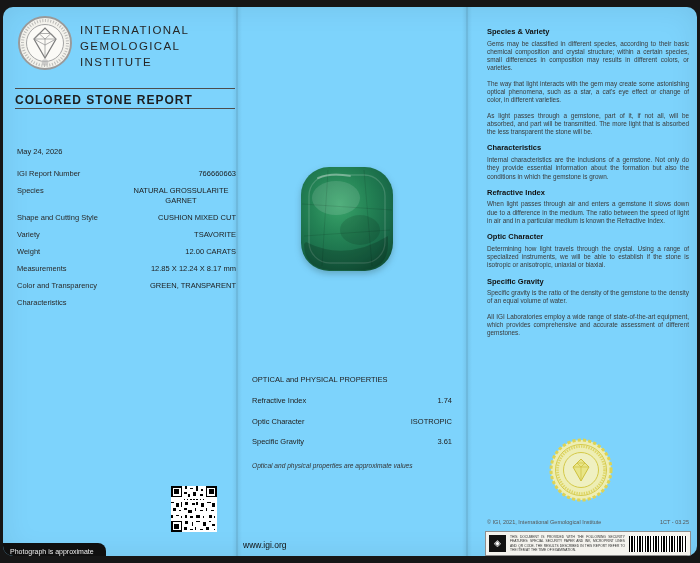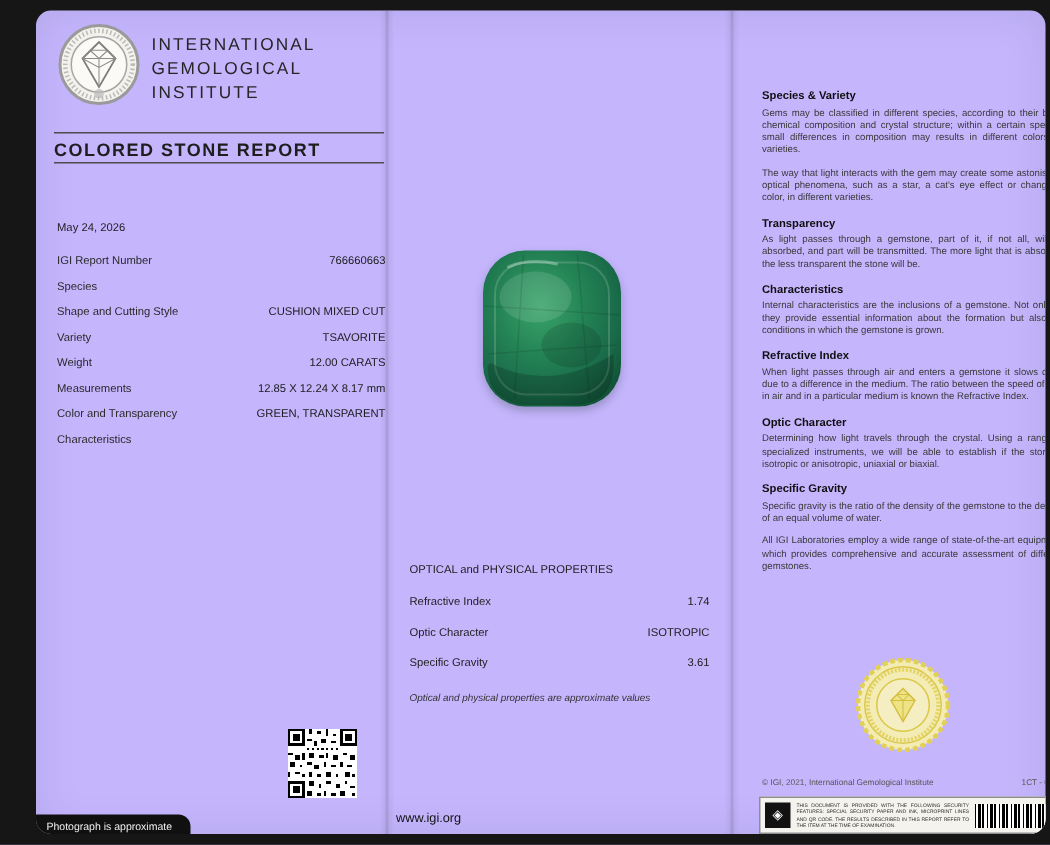--- a/index.html
+++ b/index.html
@@ -1,19 +1,19 @@
 <!DOCTYPE html>
 <html><head>
 <meta charset="utf-8">
 <style>
   html,body{margin:0;padding:0;background:#141414;}
   #stage{position:relative;width:700px;height:563px;background:#161616;overflow:hidden;
          font-family:"Liberation Sans","DejaVu Sans",sans-serif;-webkit-font-smoothing:antialiased;}
-  .cert{position:absolute;left:3px;top:7px;right:3px;bottom:7px;background:#c4b5fd;border-radius:10px;overflow:hidden;
-        box-shadow:inset 0 0 30px rgba(0,0,0,0.08);margin-left:21px;}
+  .cert{position:absolute;left:3px;top:7px;right:3px;bottom:7px;background:#7dd3fc;border-radius:10px;overflow:hidden;
+        box-shadow:inset 0 0 30px rgba(0,0,0,0.08);}
   .fold{position:absolute;top:0;bottom:0;width:10px;pointer-events:none;
         background:linear-gradient(90deg,rgba(0,0,0,0) 0%,rgba(0,0,0,0.05) 35%,rgba(0,0,0,0.16) 50%,rgba(0,0,0,0.05) 65%,rgba(0,0,0,0) 100%);}
   #fold-1{left:229px;} #fold-2{left:459px;}
 
   
   .logo{position:absolute;left:14px;top:8px;width:56px;height:56px;}
   .institute{position:absolute;left:77px;top:15px;font-size:11.5px;line-height:16px;letter-spacing:1.4px;color:#262626;}
   .rule{position:absolute;left:12px;width:220px;height:1px;background:#4c4c4c;}
   #rule-1{top:81px;} #rule-2{top:101px;}
   .report-type{position:absolute;left:12px;top:86px;font-size:12px;letter-spacing:1px;color:#1e1e1e;font-weight:bold;}
@@ -28,21 +28,21 @@
 
   
   .gem{position:absolute;left:295px;top:157px;width:98px;height:110px;filter:drop-shadow(0 3px 3px rgba(20,40,30,0.25));}
   .props{position:absolute;left:249px;top:368px;width:200px;color:#222;}
   .props-title{font-size:7.5px;margin-bottom:12px;}
   .prop-row{display:flex;justify-content:space-between;font-size:7.5px;margin-bottom:11.5px;}
   .props-note{font-size:6.6px;font-style:italic;margin-top:16px;color:#333;}
   .website{position:absolute;left:240px;top:533px;width:212px;text-align:left;font-size:8.5px;color:#111;}
 
   
-  .info{position:absolute;left:484px;top:52px;width:202px;}
+  .info{position:absolute;left:484px;top:20px;width:202px;}
   .sec{margin-bottom:5px;}
   .sec h4{margin:0 0 3.5px 0;font-size:7.5px;color:#101010;}
   .sec p{margin:0 0 7px 0;font-size:6.4px;line-height:8.3px;color:#3a3a3a;text-align:justify;}
   .seal{position:absolute;left:545px;top:430px;width:66px;height:66px;opacity:0.92;}
   .footer-line{position:absolute;left:484px;top:512px;width:202px;display:flex;justify-content:space-between;
                font-size:5.5px;color:#555;}
   .security{position:absolute;left:482px;top:524px;width:206px;height:25px;border:1px solid #8e8e8e;background:#f4f3ee;
             display:flex;align-items:center;gap:4px;padding:2px 3px;box-sizing:border-box;}
   .sec-icon{width:17px;height:17px;background:#121212;color:#fff;font-size:9px;line-height:17px;text-align:center;flex:0 0 auto;}
   .microtext{flex:1;font-size:3.3px;line-height:4.2px;color:#2c2c2c;text-align:justify;overflow:hidden;max-height:20px;}
@@ -81,20 +81,21 @@
 
     <div class="fields">
       <div class="date">May 24, 2026</div>
 
       <div class="field-row">
         <span class="f-label">IGI Report Number</span>
         <span class="f-value">766660663</span>
       </div>
       <div class="field-row">
         <span class="f-label">Species</span>
+        <span class="f-value">NATURAL GROSSULARITE GARNET</span>
       </div>
       <div class="field-row">
         <span class="f-label">Shape and Cutting Style</span>
         <span class="f-value">CUSHION MIXED CUT</span>
       </div>
       <div class="field-row">
         <span class="f-label">Variety</span>
         <span class="f-value">TSAVORITE</span>
       </div>
       <div class="field-row">
@@ -229,21 +230,20 @@
 
     <div class="website">www.igi.org</div>
 
     <div class="info">
       <div class="sec">
         <h4>Species &amp; Variety</h4>
         <p>Gems may be classified in different species, according to their basic chemical composition and crystal structure; within a certain species, small differences in composition may results in different colors, or varieties.</p>
         <p>The way that light interacts with the gem may create some astonishing optical phenomena, such as a star, a cat's eye effect or change of color, in different varieties.</p>
       </div>
       <div class="sec">
-        <h4>Transparency</h4>
         <p>As light passes through a gemstone, part of it, if not all, will be absorbed, and part will be transmitted. The more light that is absorbed the less transparent the stone will be.</p>
       </div>
       <div class="sec">
         <h4>Characteristics</h4>
         <p>Internal characteristics are the inclusions of a gemstone. Not only do they provide essential information about the formation but also the conditions in which the gemstone is grown.</p>
       </div>
       <div class="sec">
         <h4>Refractive Index</h4>
         <p>When light passes through air and enters a gemstone it slows down due to a difference in the medium. The ratio between the speed of light in air and in a particular medium is known the Refractive Index.</p>
       </div>

